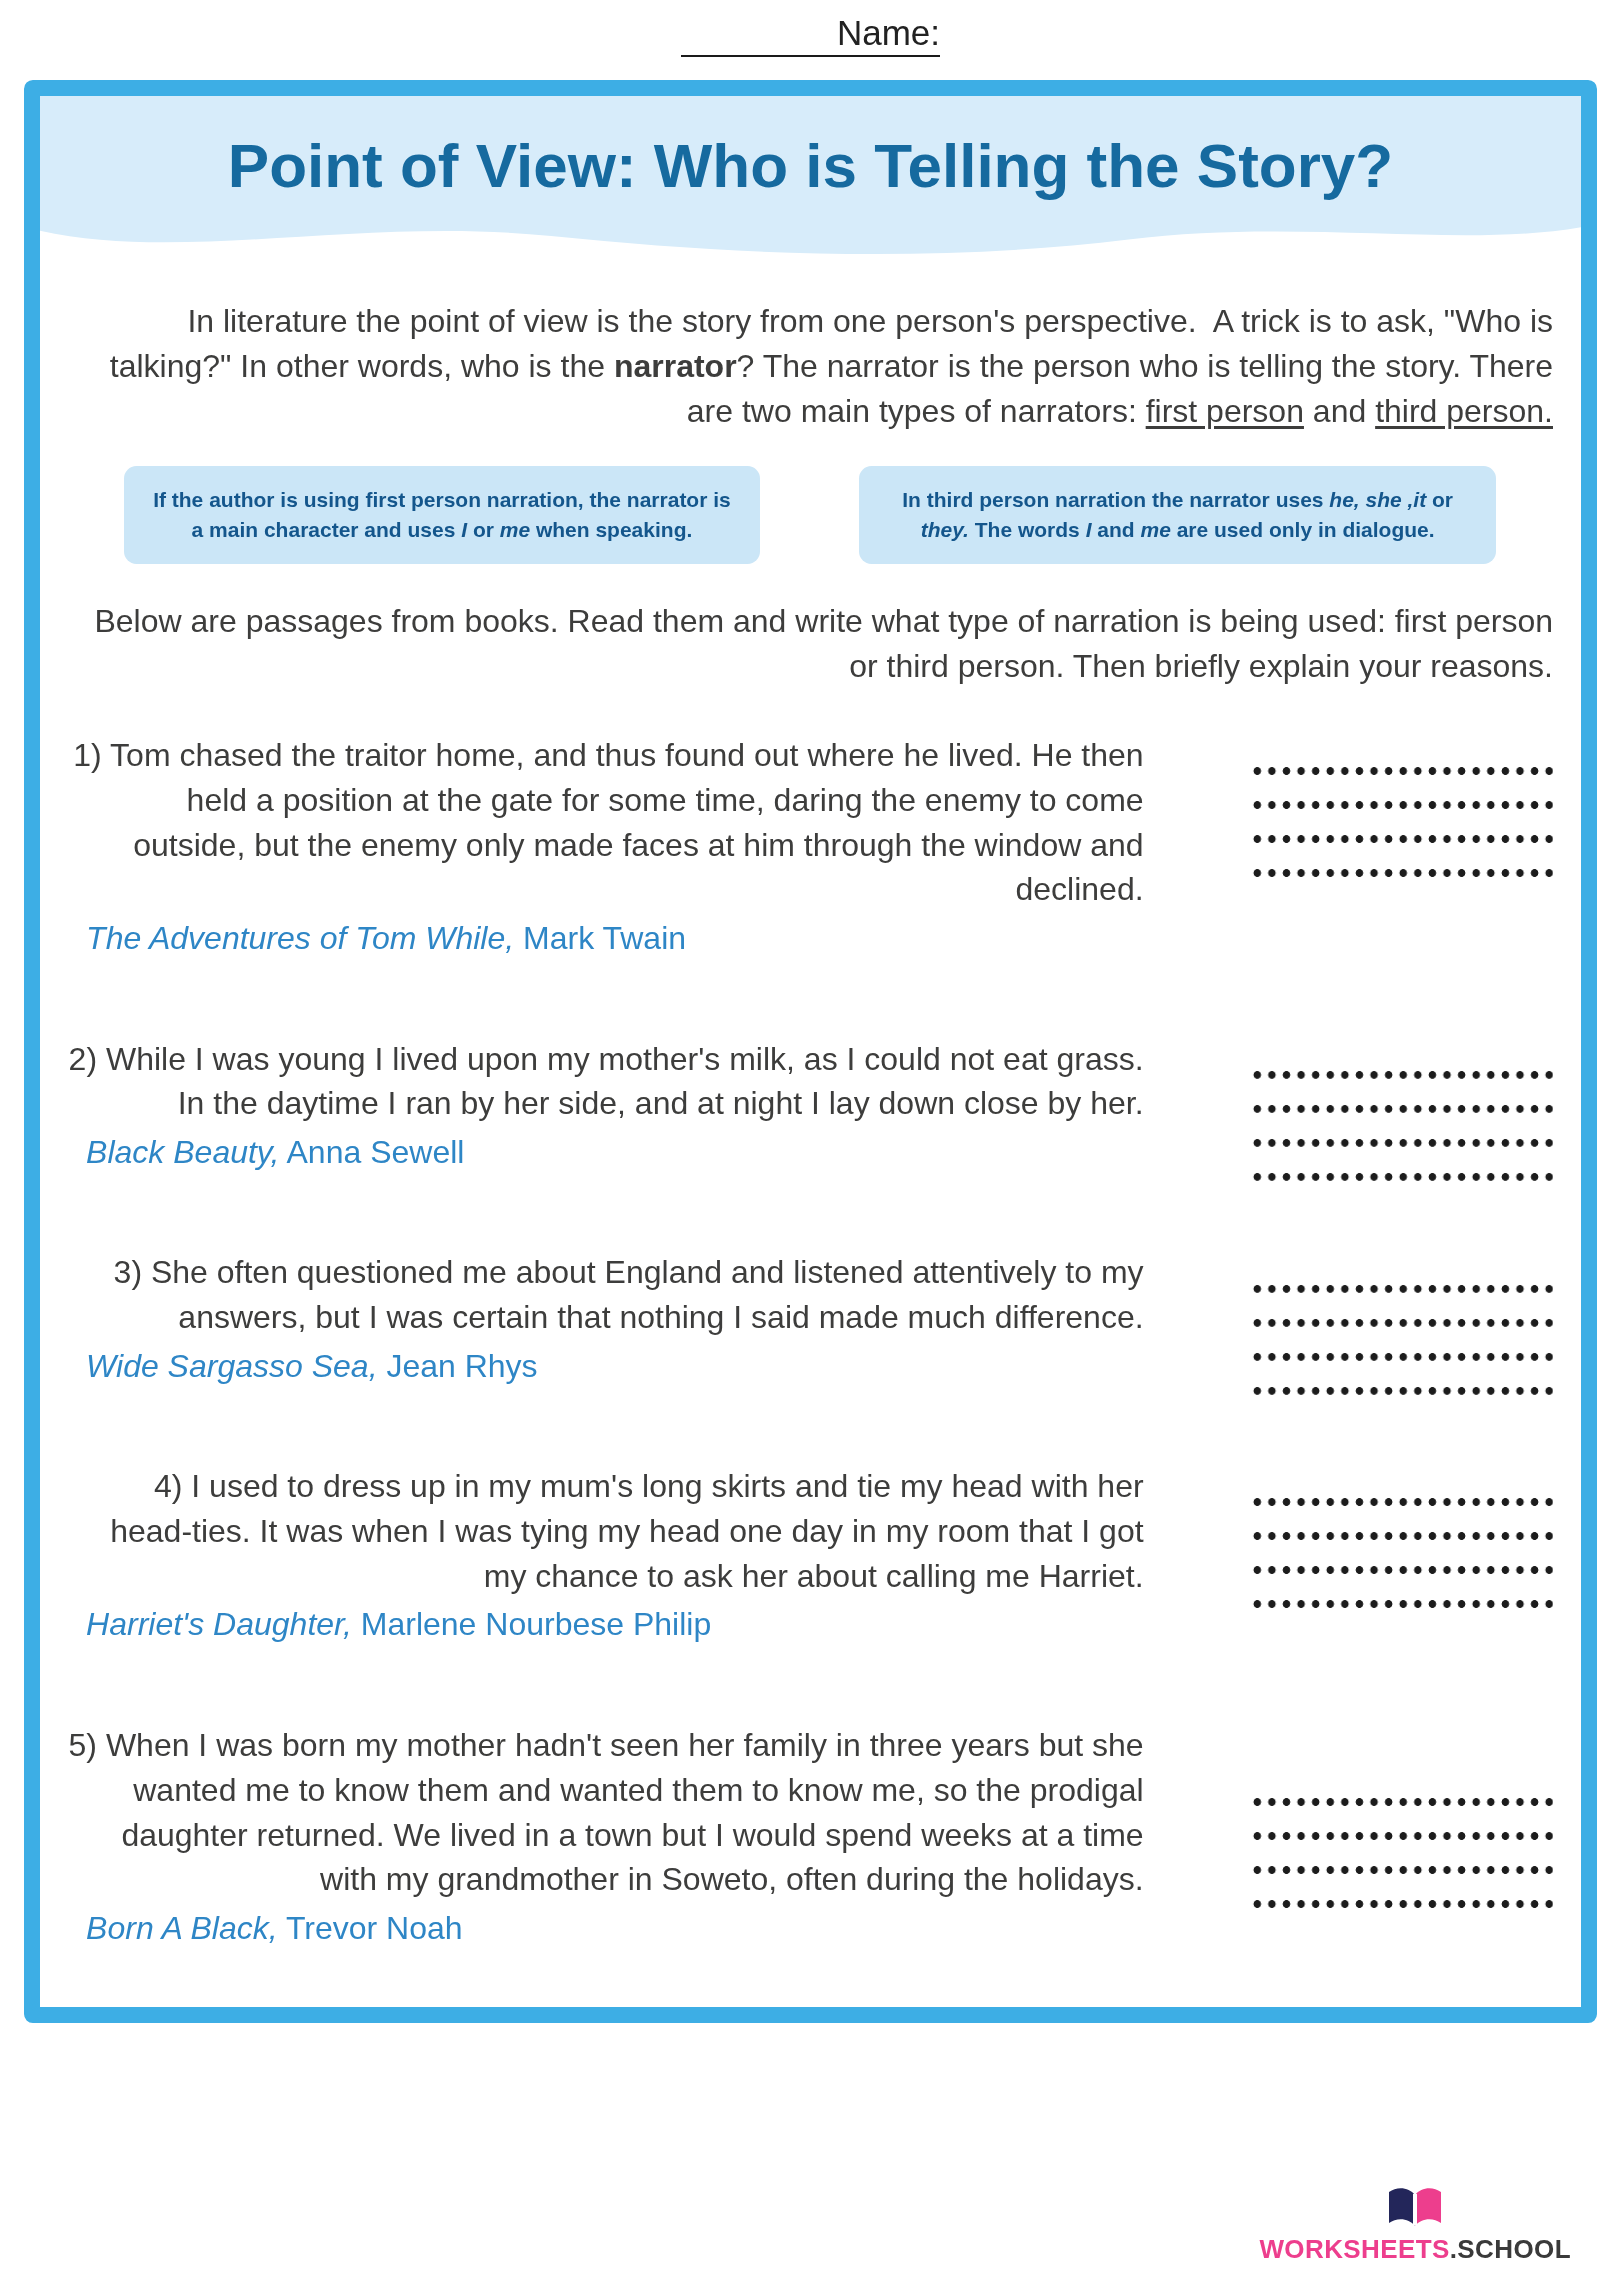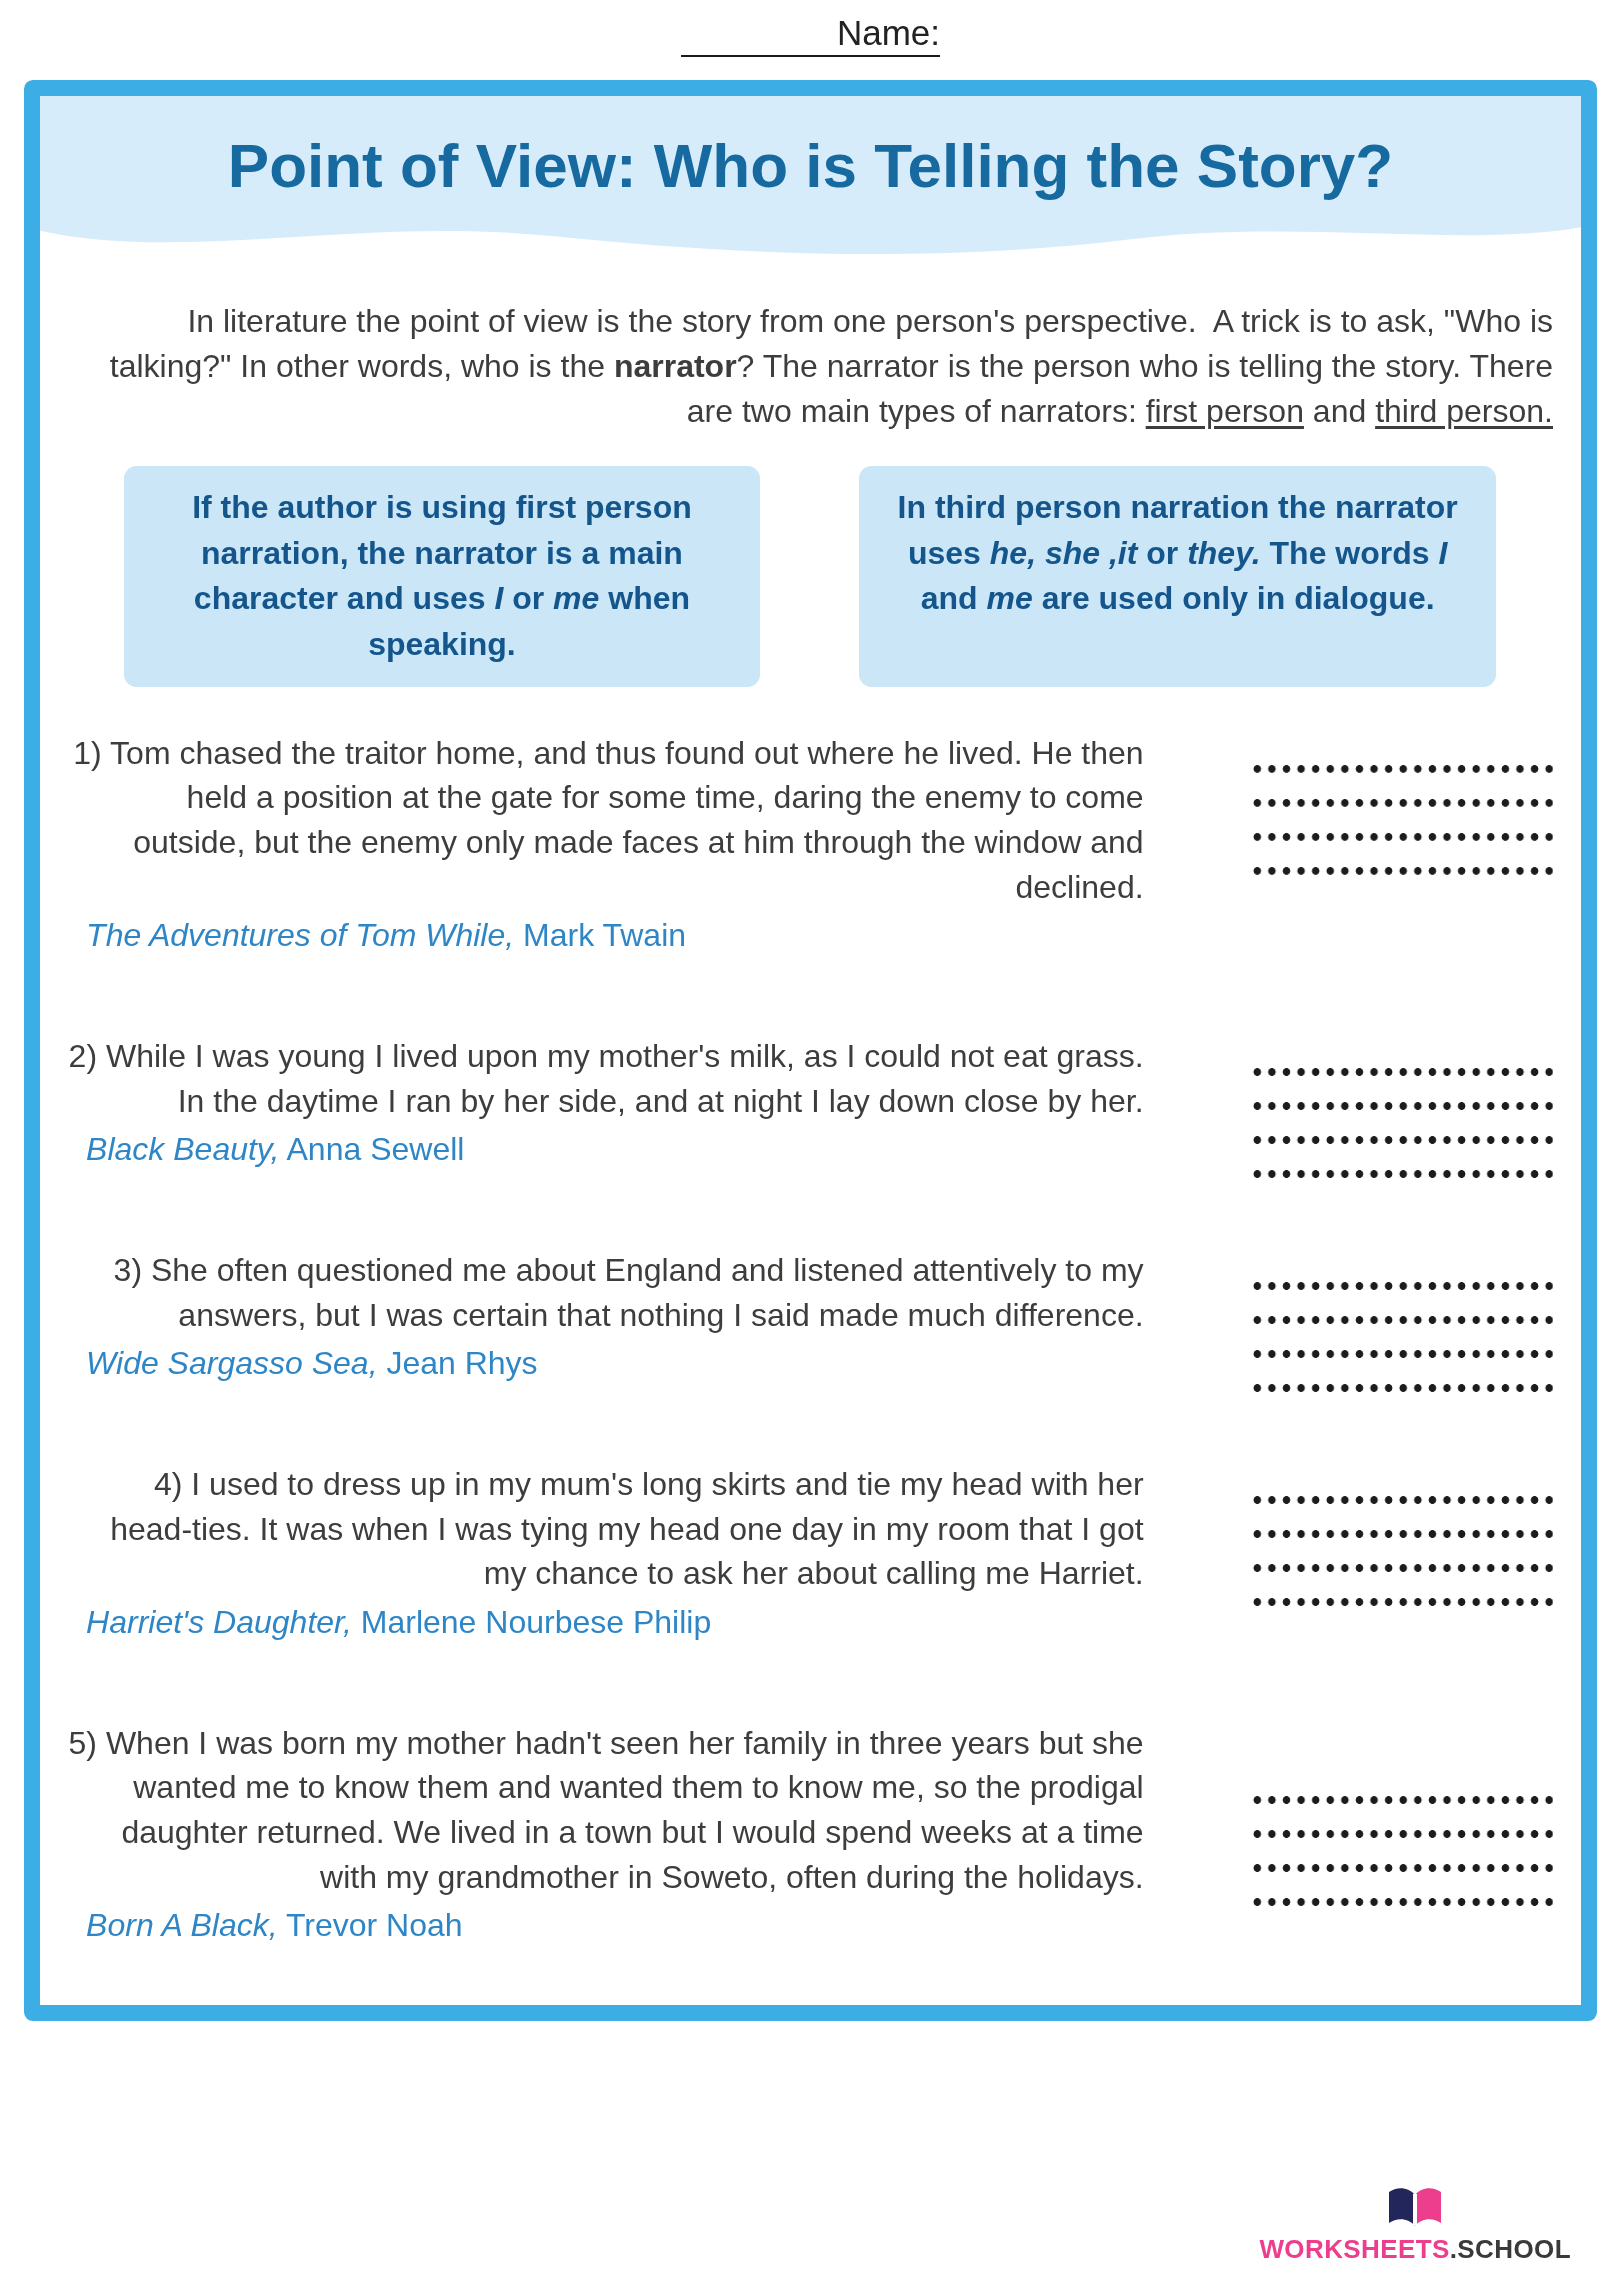--- a/index.html
+++ b/index.html
@@ -39,21 +39,21 @@
   }
   .wave{display:block;width:100%;height:55px;}
   .content{padding:26.6px 28px 25px 26.6px;}
   .body-text{font-size:32px;line-height:1.4;margin:0;text-align:right;}
   .intro{margin-top:5.3px;}
   .u{text-decoration:underline;text-underline-offset:3.5px;}
   .boxes{display:flex;gap:99px;margin:32px 57px 0;}
   .info-box{
     flex:1;background:var(--box_blue);border-radius:12.4px;
     padding:19.5px 25px;text-align:center;
-    font-size:32px;font-weight:700;color:var(--box_text_blue);line-height:1.42;
+    font-size:21px;font-weight:700;color:var(--box_text_blue);line-height:1.42;
   }
   .info-box i{font-style:italic;}
   .instructions{margin-top:35px;}
   .passage{display:flex;align-items:flex-start;margin-top:44px;}
   .passage-main{width:1077px;}
   .citation{padding-left:19.5px;margin-top:3.5px;color:var(--citation_blue);font-size:32px;line-height:1.4;}
   .cite-title{font-style:italic;}
   .answers{margin-left:auto;width:303px;padding-top:8.9px;}
   .answers.offset{padding-top:50px;}
   .dotted-line{
@@ -84,20 +84,21 @@
 
   <div class="content">
 
     <p class="body-text intro"><span>In literature the point of view is the story from one person's perspective.&nbsp; A trick is to ask, "Who is talking?" In other words, who is the </span><b>narrator</b><span>? The narrator is the person who is telling the story. There are two main types of narrators: </span><span class="u">first person</span><span> and </span><span class="u">third person.</span></p>
 
     <div class="boxes">
       <div class="info-box"><span>If the author is using first person narration, the narrator is a main character and uses </span><i>I</i><span> or </span><i>me</i><span> when speaking.</span></div>
       <div class="info-box"><span>In third person narration the narrator uses </span><i>he, she ,it</i><span> or </span><i>they.</i><span> The words </span><i>I</i><span> and </span><i>me</i><span> are used only in dialogue.</span></div>
     </div>
 
+    <p class="body-text instructions">Below are passages from books. Read them and write what type of narration is being used: first person or third person. Then briefly explain your reasons.</p>
 
     <div class="passage">
       <div class="passage-main">
         <p class="body-text">1) Tom chased the traitor home, and thus found out where he lived. He then held a position at the gate for some time, daring the enemy to come outside, but the enemy only made faces at him through the window and declined.</p>
         <p class="citation"><span class="cite-title">The Adventures of Tom While,</span><span> Mark Twain</span></p>
       </div>
       <div class="answers">
           <div class="dotted-line"></div>
           <div class="dotted-line"></div>
           <div class="dotted-line"></div>

